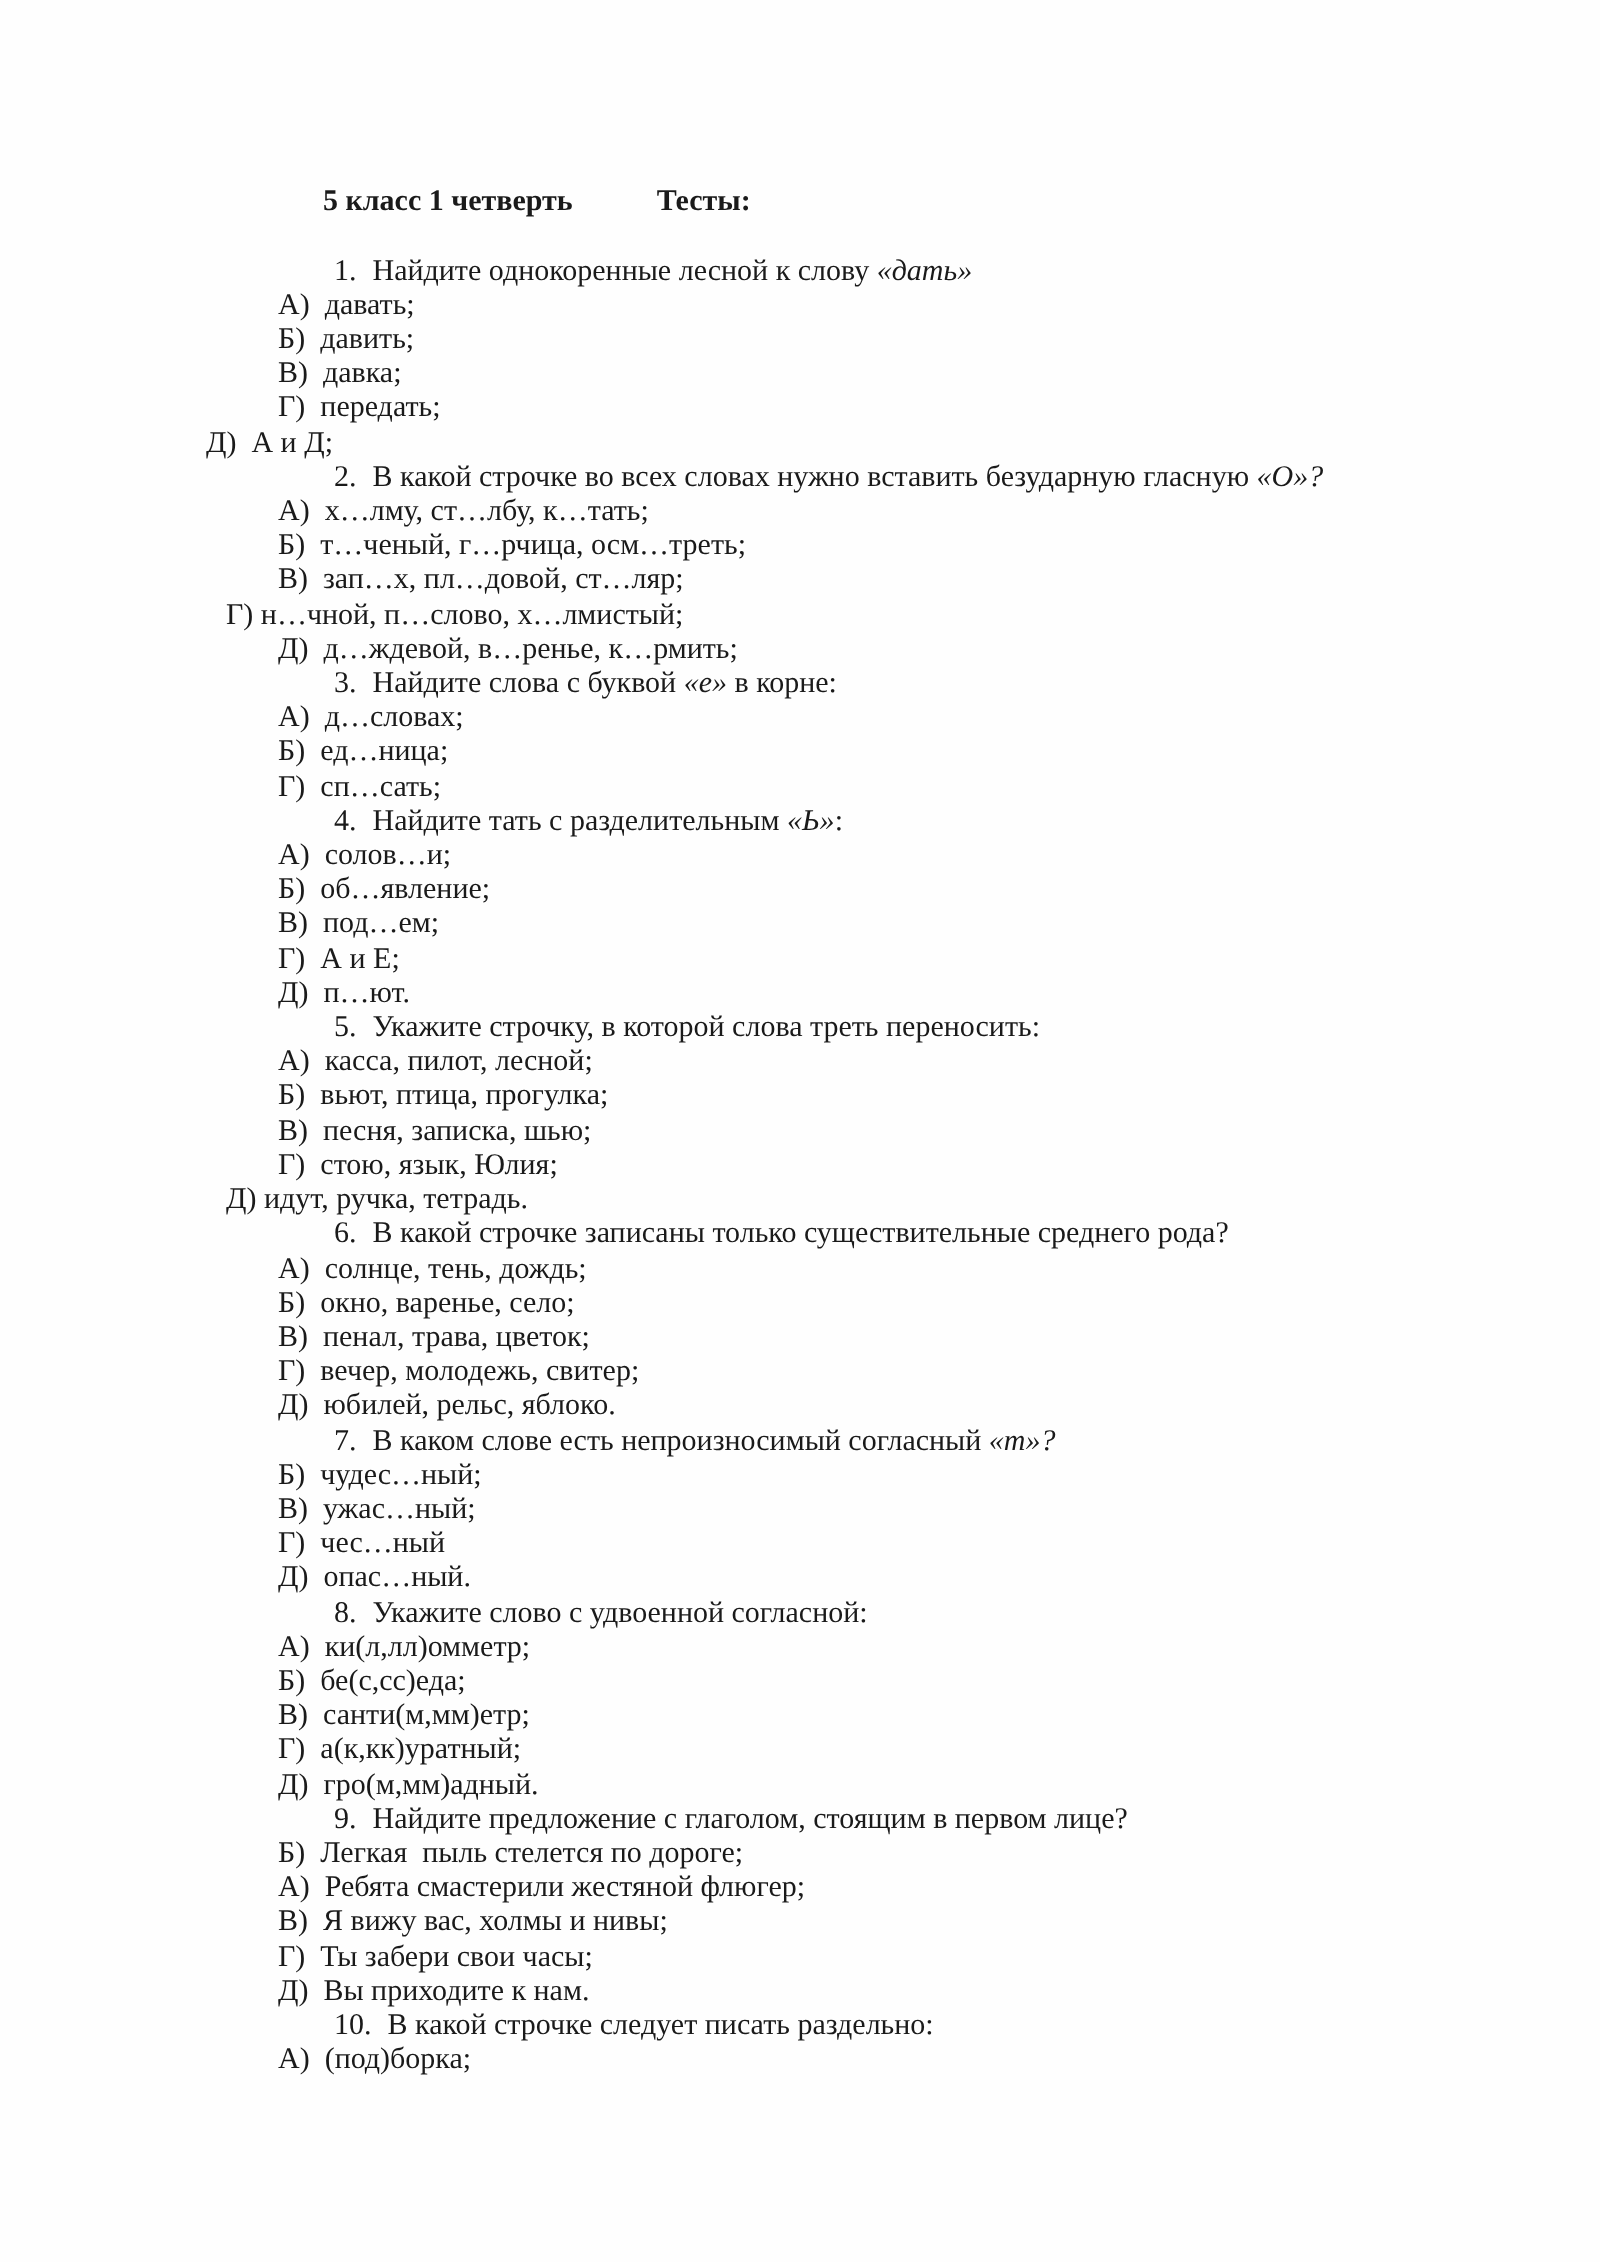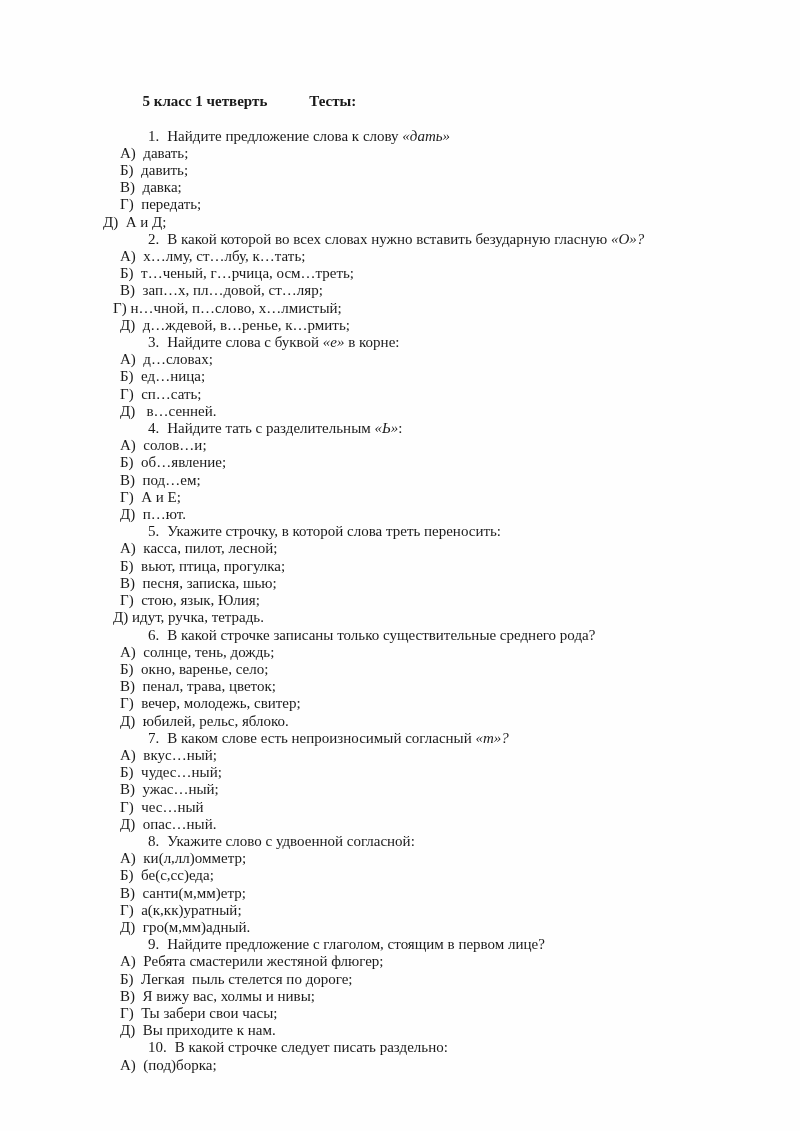--- a/index.html
+++ b/index.html
@@ -22,20 +22,21 @@
     color: #1a1a1a;
   }
   .content {
     position: absolute;
     left: 120px;
     top: 76px;
     width: 665px;
   }
   .line {
     white-space: pre-wrap;
+    margin-left: 19px;
   }
   .title-line {
     font-weight: 700;
   }
   .title-right {
     margin-left: 42px;
   }
   .qline {
     padding-left: 28px;
   }
@@ -52,43 +53,42 @@
 <body>
 
 <div class="doc">
   <div class="content">
 
     <div class="line title-line">
       <span>5 класс 1 четверть</span><span class="title-right">Тесты:</span>
     </div>
 
     <div>
-      <div class="line qline"><span class="qnum">1.</span><span>Найдите предложение слова к слову </span><span class="quoted">«дать»</span><span></span></div>
+      <div class="line qline"><span class="qnum">1.</span><span>Найдите однокоренные лесной к слову </span><span class="quoted">«дать»</span><span></span></div>
       <div class="line">А)  давать;</div>
       <div class="line">Б)  давить;</div>
       <div class="line">В)  давка;</div>
       <div class="line">Г)  передать;</div>
       <div class="line outdent-lg">Д)  А и Д;</div>
     </div>
 
     <div>
-      <div class="line qline"><span class="qnum">2.</span><span>В какой которой во всех словах нужно вставить безударную гласную </span><span class="quoted">«О»?</span><span></span></div>
+      <div class="line qline"><span class="qnum">2.</span><span>В какой строчке во всех словах нужно вставить безударную гласную </span><span class="quoted">«О»?</span><span></span></div>
       <div class="line">А)  х…лму, ст…лбу, к…тать;</div>
       <div class="line">Б)  т…ченый, г…рчица, осм…треть;</div>
       <div class="line">В)  зап…х, пл…довой, ст…ляр;</div>
       <div class="line outdent-sm">Г) н…чной, п…слово, х…лмистый;</div>
       <div class="line">Д)  д…ждевой, в…ренье, к…рмить;</div>
     </div>
 
     <div>
       <div class="line qline"><span class="qnum">3.</span><span>Найдите слова с буквой </span><span class="quoted">«е»</span><span> в корне:</span></div>
       <div class="line">А)  д…словах;</div>
       <div class="line">Б)  ед…ница;</div>
       <div class="line">Г)  сп…сать;</div>
-      <div class="line">Д)   в…сенней.</div>
     </div>
 
     <div>
       <div class="line qline"><span class="qnum">4.</span><span>Найдите тать с разделительным </span><span class="quoted">«Ь»</span><span>:</span></div>
       <div class="line">А)  солов…и;</div>
       <div class="line">Б)  об…явление;</div>
       <div class="line">В)  под…ем;</div>
       <div class="line">Г)  А и Е;</div>
       <div class="line">Д)  п…ют.</div>
     </div>
@@ -106,40 +106,39 @@
       <div class="line qline"><span class="qnum">6.</span><span>В какой строчке записаны только существительные среднего рода?</span><span class="quoted"></span><span></span></div>
       <div class="line">А)  солнце, тень, дождь;</div>
       <div class="line">Б)  окно, варенье, село;</div>
       <div class="line">В)  пенал, трава, цветок;</div>
       <div class="line">Г)  вечер, молодежь, свитер;</div>
       <div class="line">Д)  юбилей, рельс, яблоко.</div>
     </div>
 
     <div>
       <div class="line qline"><span class="qnum">7.</span><span>В каком слове есть непроизносимый согласный </span><span class="quoted">«т»?</span><span></span></div>
-      <div class="line">А)  вкус…ный;</div>
       <div class="line">Б)  чудес…ный;</div>
       <div class="line">В)  ужас…ный;</div>
       <div class="line">Г)  чес…ный</div>
       <div class="line">Д)  опас…ный.</div>
     </div>
 
     <div>
       <div class="line qline"><span class="qnum">8.</span><span>Укажите слово с удвоенной согласной:</span><span class="quoted"></span><span></span></div>
       <div class="line">А)  ки(л,лл)омметр;</div>
       <div class="line">Б)  бе(с,сс)еда;</div>
       <div class="line">В)  санти(м,мм)етр;</div>
       <div class="line">Г)  а(к,кк)уратный;</div>
       <div class="line">Д)  гро(м,мм)адный.</div>
     </div>
 
     <div>
       <div class="line qline"><span class="qnum">9.</span><span>Найдите предложение с глаголом, стоящим в первом лице?</span><span class="quoted"></span><span></span></div>
+      <div class="line">Б)  Легкая  пыль стелется по дороге;</div>
       <div class="line">А)  Ребята смастерили жестяной флюгер;</div>
-      <div class="line">Б)  Легкая  пыль стелется по дороге;</div>
       <div class="line">В)  Я вижу вас, холмы и нивы;</div>
       <div class="line">Г)  Ты забери свои часы;</div>
       <div class="line">Д)  Вы приходите к нам.</div>
     </div>
 
     <div>
       <div class="line qline"><span class="qnum">10.</span><span>В какой строчке следует писать раздельно:</span><span class="quoted"></span><span></span></div>
       <div class="line">А)  (под)борка;</div>
     </div>
 

